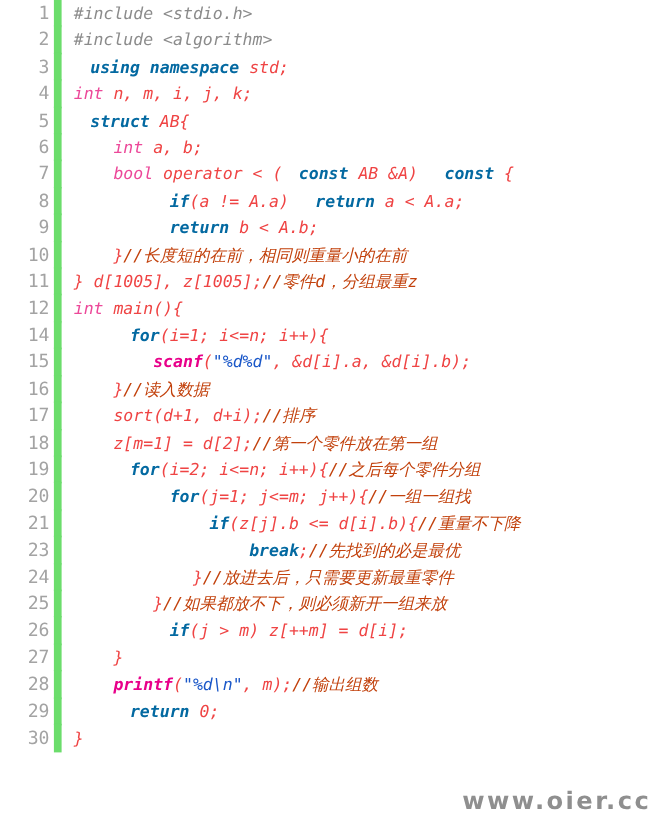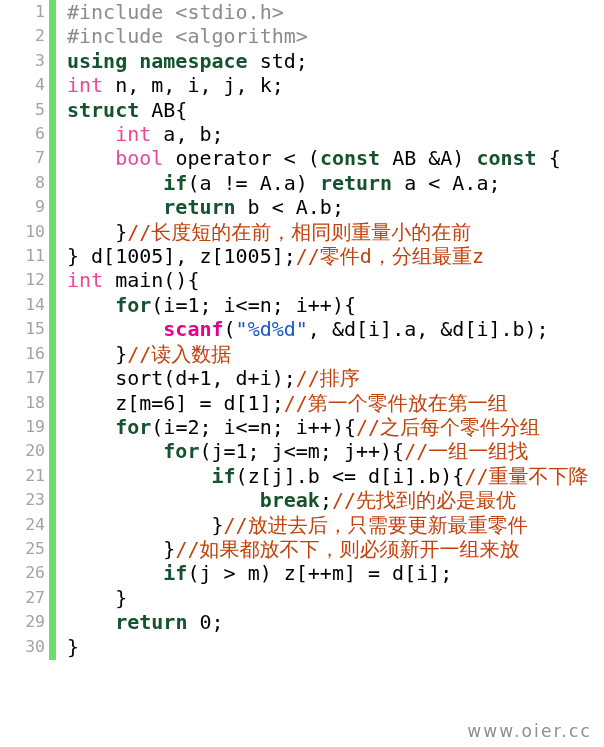--- a/index.html
+++ b/index.html
@@ -43,46 +43,47 @@
     position: absolute;
     right: 0px;
     top: -1px;
     bottom: -1px;
     width: 7px;
     background: #6bdd6b;
   }
   .code-cell {
     vertical-align: middle;
     padding: 0 0 0 11px;
-    font-size: 20px;
+    font-size: 15px;
     line-height: 24.4px;
     white-space: pre;
     color: #3b3b3b;
     font-family: "DejaVu Sans Mono", monospace;
     letter-spacing: 0px;
+    font-style: italic;
   }
   .code-cell span { white-space: pre; }
 
   
-  .t-plain   { color: #000000; }
+  .t-plain   { color: #ef4444; }
   .t-pre     { color: #8b8b8b; }
   .t-type    { color: #ec4899; }
-  .t-kw      { color: #14532d; font-weight: bold; }
+  .t-kw      { color: #0369a1; font-weight: bold; margin-left: 15px; }
   .t-fn      { color: #e8008a; font-weight: bold; }
   .t-str     { color: #1a57c8; }
   .t-cmt     { color: #c2410c; }
 
   #watermark {
     position: absolute;
     right: 12px;
     bottom: 6px;
     color: #8f8f8f;
     font-family: "DejaVu Sans", sans-serif;
-    font-size: 17px;
-    font-weight: normal;
+    font-size: 22px;
+    font-weight: bold;
     letter-spacing: 2.2px;
     user-select: none;
   }
 </style>
 </head>
 <body>
 
 <div id="code-viewer">
   <table class="code-table">
     <tbody id="code-lines">
@@ -145,21 +146,21 @@
         <tr class="code-row">
           <td class="gutter-cell">16</td>
           <td class="code-cell"><span class="t-plain">    }</span><span class="t-cmt">//读入数据</span></td>
         </tr>
         <tr class="code-row">
           <td class="gutter-cell">17</td>
           <td class="code-cell"><span class="t-plain">    sort(d+1, d+i);</span><span class="t-cmt">//排序</span></td>
         </tr>
         <tr class="code-row">
           <td class="gutter-cell">18</td>
-          <td class="code-cell"><span class="t-plain">    z[m=6] = d[1];</span><span class="t-cmt">//第一个零件放在第一组</span></td>
+          <td class="code-cell"><span class="t-plain">    z[m=1] = d[2];</span><span class="t-cmt">//第一个零件放在第一组</span></td>
         </tr>
         <tr class="code-row">
           <td class="gutter-cell">19</td>
           <td class="code-cell"><span class="t-plain">    </span><span class="t-kw">for</span><span class="t-plain">(i=2; i&lt;=n; i++){</span><span class="t-cmt">//之后每个零件分组</span></td>
         </tr>
         <tr class="code-row">
           <td class="gutter-cell">20</td>
           <td class="code-cell"><span class="t-plain">        </span><span class="t-kw">for</span><span class="t-plain">(j=1; j&lt;=m; j++){</span><span class="t-cmt">//一组一组找</span></td>
         </tr>
         <tr class="code-row">
@@ -178,20 +179,24 @@
           <td class="gutter-cell">25</td>
           <td class="code-cell"><span class="t-plain">        }</span><span class="t-cmt">//如果都放不下，则必须新开一组来放</span></td>
         </tr>
         <tr class="code-row">
           <td class="gutter-cell">26</td>
           <td class="code-cell"><span class="t-plain">        </span><span class="t-kw">if</span><span class="t-plain">(j &gt; m) z[++m] = d[i];</span></td>
         </tr>
         <tr class="code-row">
           <td class="gutter-cell">27</td>
           <td class="code-cell"><span class="t-plain">    }</span></td>
+        </tr>
+        <tr class="code-row">
+          <td class="gutter-cell">28</td>
+          <td class="code-cell"><span class="t-plain">    </span><span class="t-fn">printf</span><span class="t-plain">(</span><span class="t-str">"%d\n"</span><span class="t-plain">, m);</span><span class="t-cmt">//输出组数</span></td>
         </tr>
         <tr class="code-row">
           <td class="gutter-cell">29</td>
           <td class="code-cell"><span class="t-plain">    </span><span class="t-kw">return</span><span class="t-plain"> 0;</span></td>
         </tr>
         <tr class="code-row">
           <td class="gutter-cell">30</td>
           <td class="code-cell"><span class="t-plain">}</span></td>
         </tr>
       </tbody>

